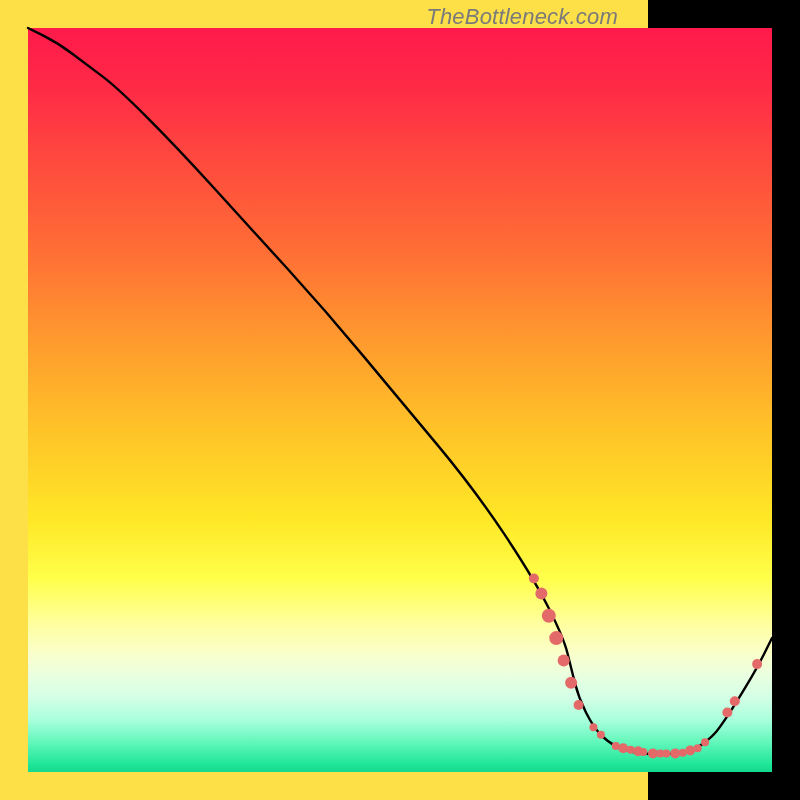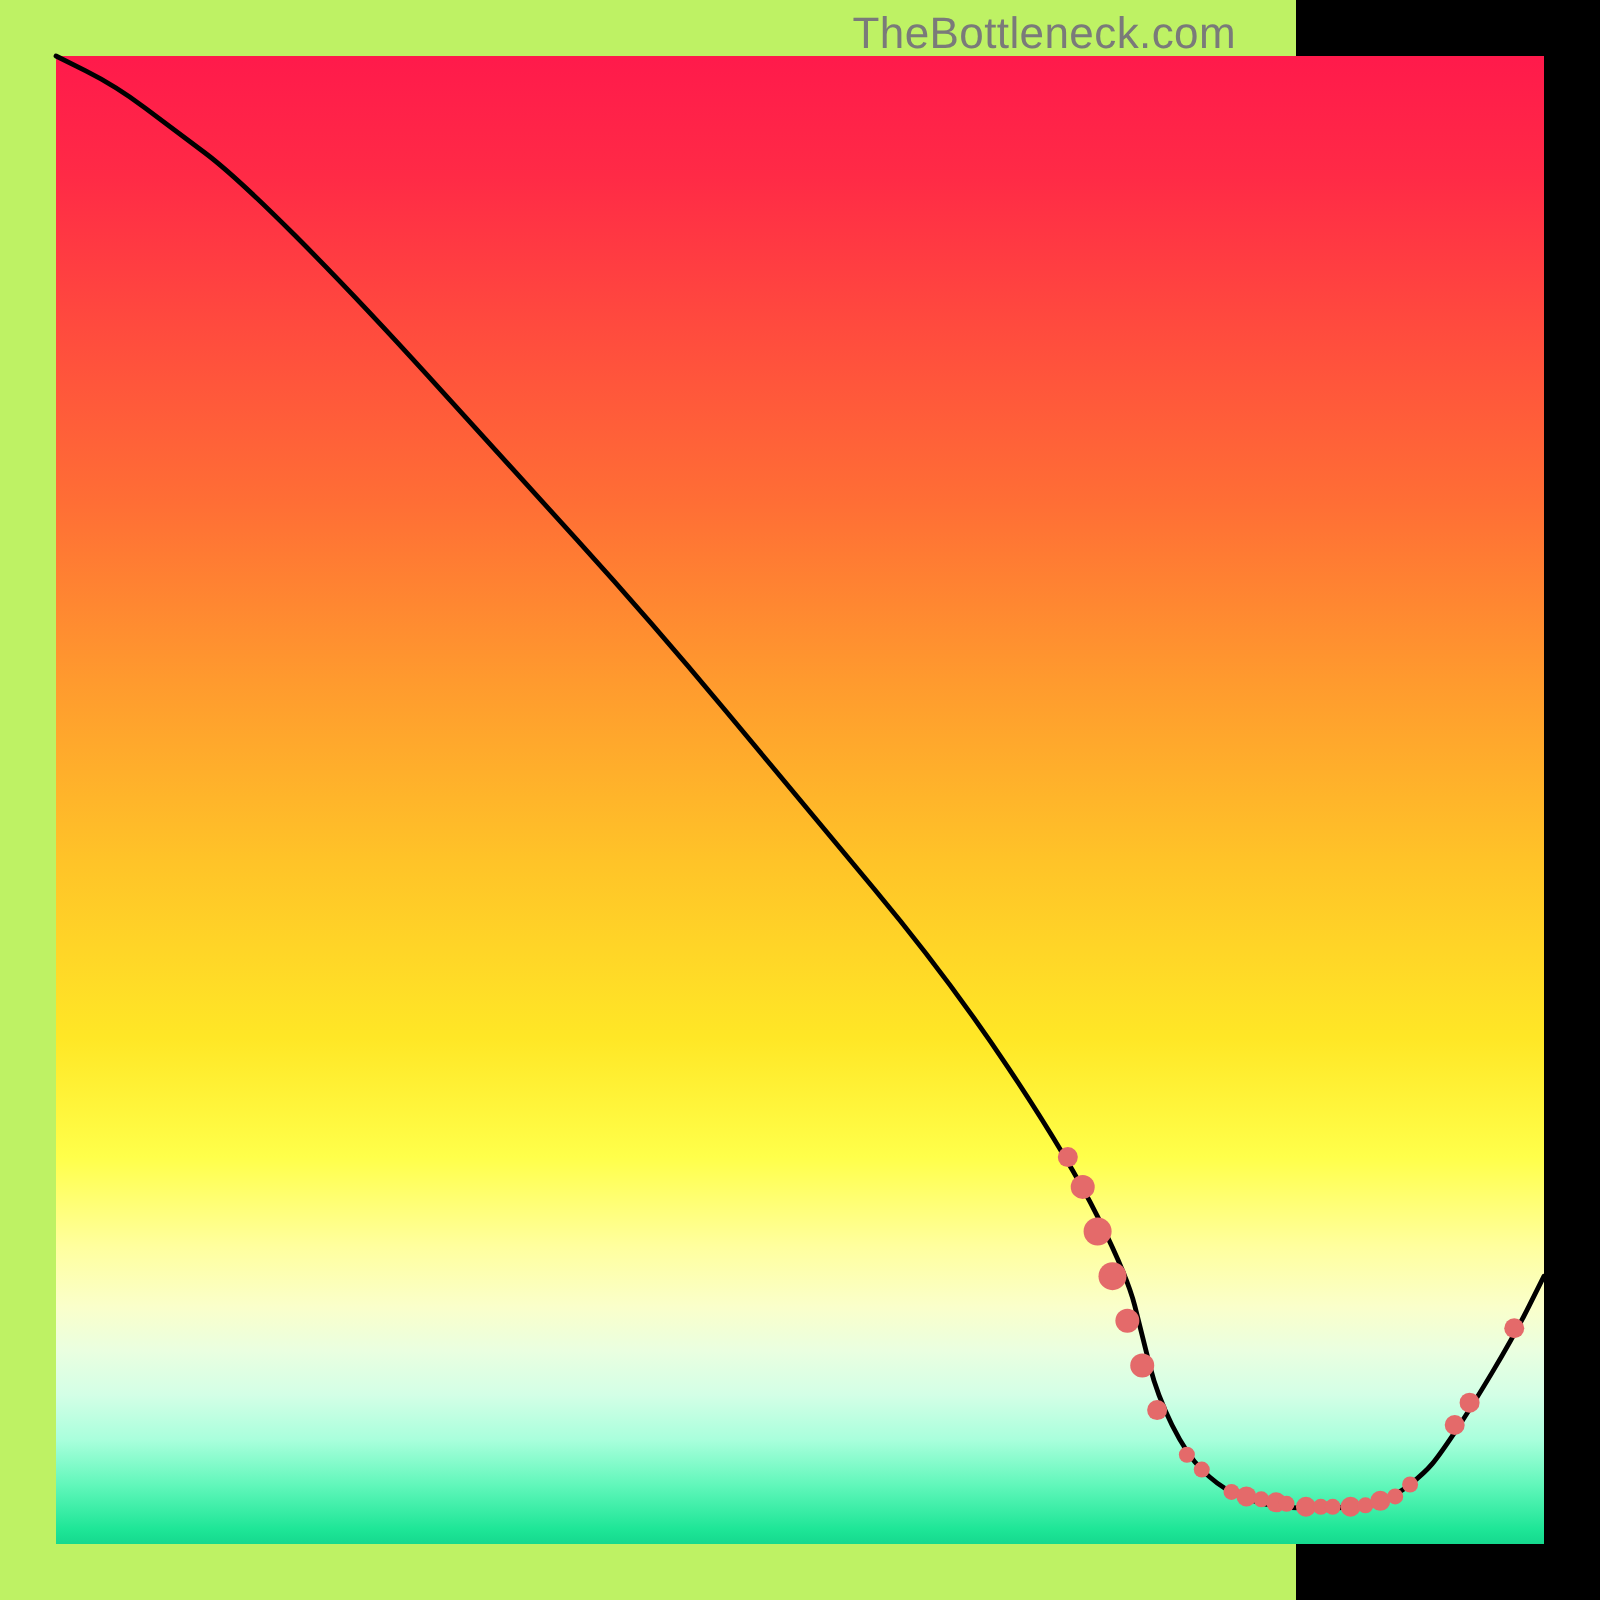--- a/index.html
+++ b/index.html
@@ -8,21 +8,22 @@
     width: 800px;
     height: 800px;
     background: #000;
     overflow: hidden;
     font-family: Arial, Helvetica, sans-serif;
   }
   .frame {
     position: relative;
     width: 648px;
     height: 800px;
-    background: #bef264;
+    background: #fde047;
+    font-style: italic;
   }
   .plot {
     position: absolute;
     left: 28px;
     top: 28px;
     width: 744px;
     height: 744px;
     
     background: linear-gradient(
       to bottom,

